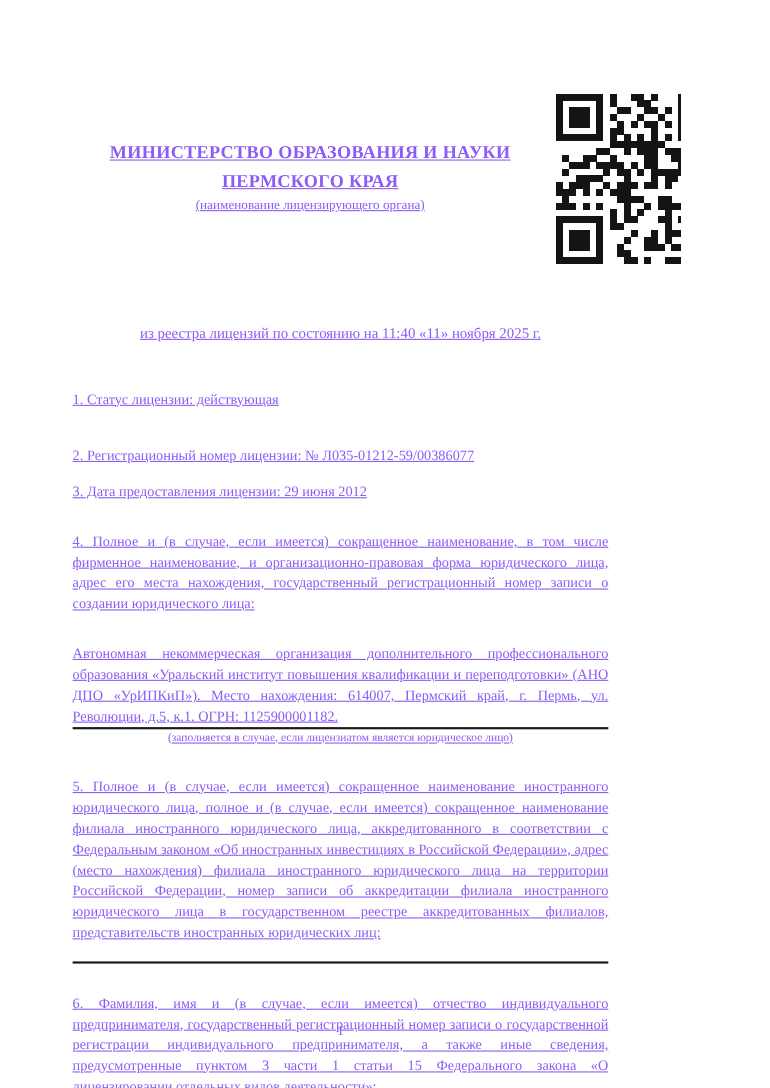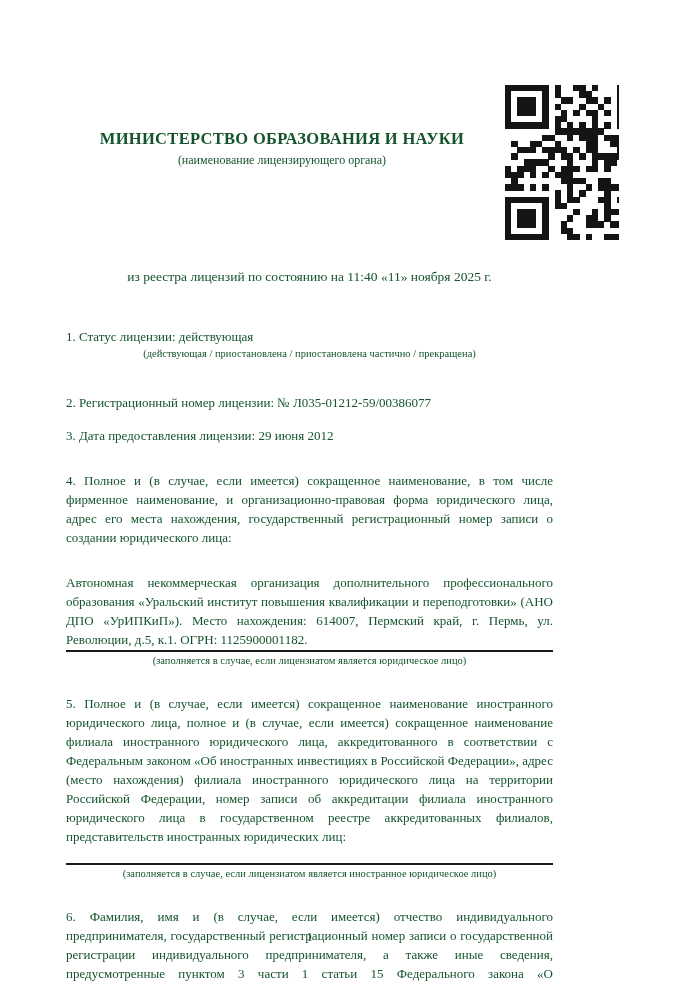--- a/index.html
+++ b/index.html
@@ -1,19 +1,19 @@
 <!DOCTYPE html>
 <html lang="ru"><head>
 <meta charset="utf-8">
 <style>
   html,body{margin:0;padding:0;background:#ffffff;}
   .page{
     width:619px;height:989px;background:#ffffff;position:relative;
-    font-family:"Liberation Serif","DejaVu Serif",serif;color:#14532d;
-    overflow:hidden;box-sizing:border-box;
+    font-family:"Liberation Serif","DejaVu Serif",serif;color:#8b5cf6;
+    overflow:hidden;box-sizing:border-box;text-decoration:underline;
   }
   .content{padding:0 66px;box-sizing:border-box;}
   .ministry-block{
     margin-top:126px;width:432px;text-align:center;
   }
   .ministry-line{font-weight:bold;font-size:16.5px;line-height:26px;letter-spacing:0.3px;}
   .ministry-sub{font-size:12px;line-height:14px;margin-top:1px;font-weight:normal;}
   .qr{position:absolute;left:505px;top:85px;width:155px;height:155px;}
   .doc-title{margin-top:100px;text-align:center;font-size:13.5px;line-height:19.5px;}
   .item{font-size:13px;line-height:19px;}
@@ -340,30 +340,30 @@
         <rect x="111.60" y="148.80" width="6.40" height="6.40"></rect>
         <rect x="117.80" y="148.80" width="6.40" height="6.40"></rect>
         <rect x="124.00" y="148.80" width="6.40" height="6.40"></rect>
         <rect x="130.20" y="148.80" width="6.40" height="6.40"></rect>
       </svg></div>
 
   <div class="content">
 
     <div class="ministry-block">
       <div class="ministry-line">МИНИСТЕРСТВО ОБРАЗОВАНИЯ И НАУКИ</div>
+      <div class="ministry-line">ПЕРМСКОГО КРАЯ</div>
       <div class="ministry-sub">(наименование лицензирующего органа)</div>
     </div>
 
     <div class="doc-title">
       <div>из реестра лицензий по состоянию на 11:40 «11» ноября 2025 г.</div>
     </div>
 
     <div class="item mt-40">
       <div>1. Статус лицензии: действующая</div>
-      <div class="note">(действующая / приостановлена / приостановлена частично / прекращена)</div>
     </div>
 
     <div class="item mt-16">
       <div>2. Регистрационный номер лицензии: № Л035-01212-59/00386077</div>
     </div>
 
     <div class="item mt-14">
       <div>3. Дата предоставления лицензии: 29 июня 2012</div>
     </div>
 
@@ -371,21 +371,20 @@
       <div class="para">4. Полное и (в случае, если имеется) сокращенное наименование, в том числе фирменное наименование, и организационно-правовая форма юридического лица, адрес его места нахождения, государственный регистрационный номер записи о создании юридического лица:</div>
       <div class="para">Автономная некоммерческая организация дополнительного профессионального образования «Уральский институт повышения квалификации и переподготовки» (АНО ДПО «УрИПКиП»). Место нахождения: 614007, Пермский край, г. Пермь, ул. Революции, д.5, к.1. ОГРН: 1125900001182.</div>
       <hr class="hrule">
       <div class="note">(заполняется в случае, если лицензиатом является юридическое лицо)</div>
     </div>
 
     <div class="item mt-26">
       <div class="para">5. Полное и (в случае, если имеется) сокращенное наименование иностранного юридического лица, полное и (в случае, если имеется) сокращенное наименование филиала иностранного юридического лица, аккредитованного в соответствии с Федеральным законом «Об иностранных инвестициях в Российской Федерации», адрес (место нахождения) филиала иностранного юридического лица на территории Российской Федерации, номер записи об аккредитации филиала иностранного юридического лица в государственном реестре аккредитованных филиалов, представительств иностранных юридических лиц:</div>
       <div class="blank-value"></div>
       <hr class="hrule">
-      <div class="note">(заполняется в случае, если лицензиатом является иностранное юридическое лицо)</div>
     </div>
 
     <div class="item mt-24">
       <div class="para">6. Фамилия, имя и (в случае, если имеется) отчество индивидуального предпринимателя, государственный регистрационный номер записи о государственной регистрации индивидуального предпринимателя, а также иные сведения, предусмотренные пунктом 3 части 1 статьи 15 Федерального закона «О лицензировании отдельных видов деятельности»:</div>
       <div class="blank-value"></div>
       <hr class="hrule">
       <div class="note">(заполняется в случае, если лицензиатом является индивидуальный предприниматель)</div>
     </div>
 
     <div class="item mt-22">

